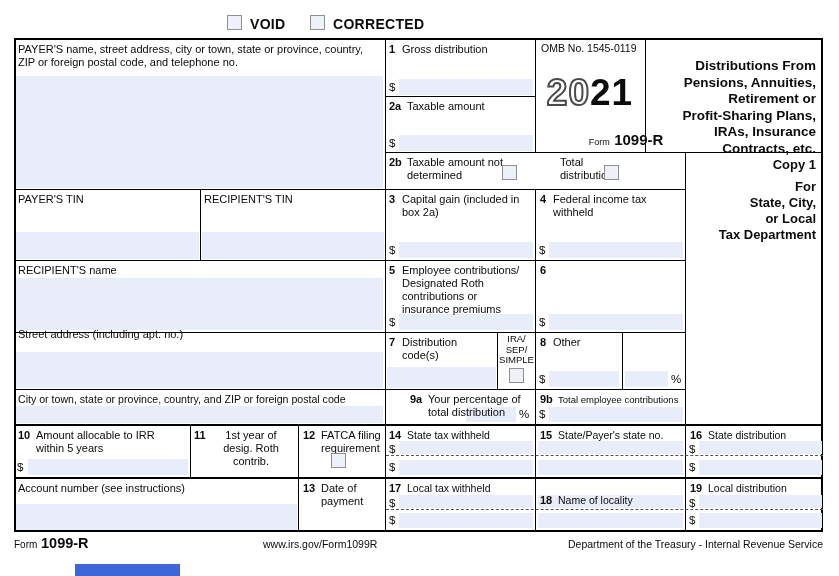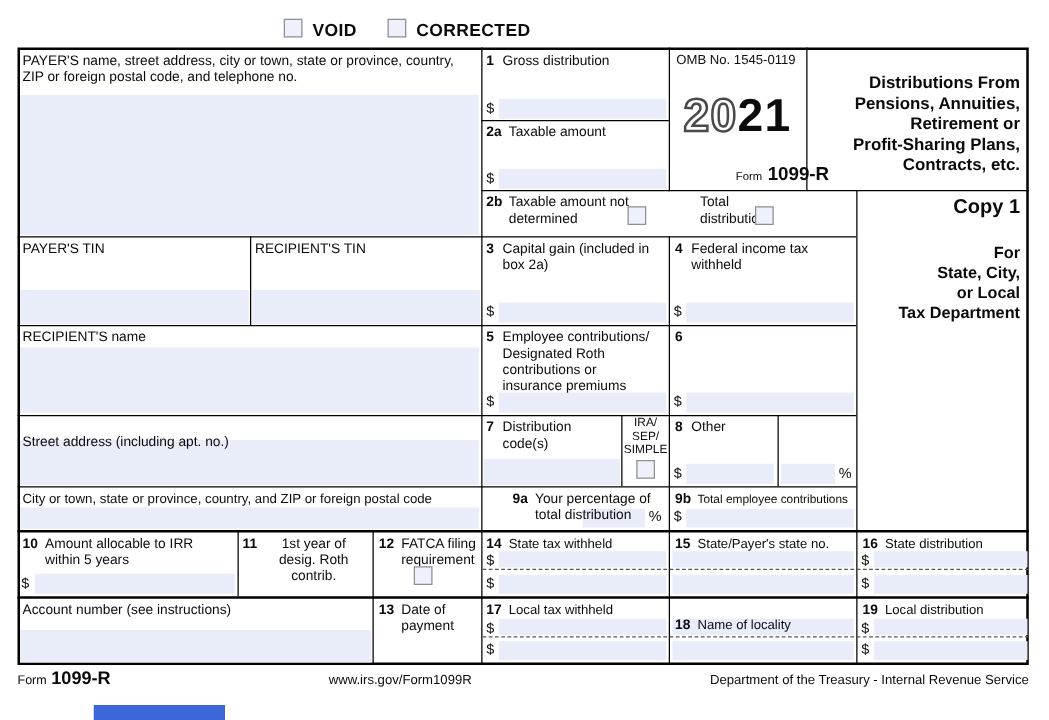--- a/index.html
+++ b/index.html
@@ -18,21 +18,21 @@
   .boxlbl .num{position:absolute;left:0;top:0;font-weight:700;}
   .boxlbl .txt{display:block;}
   .ind1 .txt{margin-left:13px;}
   .ind2 .txt{margin-left:18px;}
   .sym{position:absolute;font-size:11.5px;line-height:12px;}
   .hdrcb-label{position:absolute;font-size:14px;font-weight:600;letter-spacing:.3px;}
   .title-line{display:block;}
   #form-title{position:absolute;left:648px;top:58px;width:168px;text-align:right;
               font-weight:700;font-size:13.5px;line-height:16.5px;}
   #copy-block{position:absolute;left:690px;top:157px;width:126px;text-align:right;font-weight:700;}
-  #copy-block .copy1{font-size:16px;display:block;margin-bottom:19px;}
+  #copy-block .copy1{font-size:13px;display:block;margin-bottom:7px;}
   #copy-block .cline{font-size:13px;line-height:16px;display:block;}
   #year{position:absolute;left:535px;top:72px;width:110px;text-align:center;
         font-size:37px;font-weight:700;letter-spacing:1px;}
   #year .outline{color:#fff;-webkit-text-stroke:2px #4a4a4a;}
   #omb-form{position:absolute;left:535px;top:131px;width:110px;text-align:center;padding-left:36px;}
   #omb-form .fw{font-size:9px;}
   #omb-form .fn{font-size:15px;font-weight:700;}
   .footer-txt{position:absolute;font-size:10.5px;}
   #blue-bar{position:absolute;left:75px;top:564px;width:105px;height:12px;background:#3d66d9;}
 </style>
@@ -99,21 +99,21 @@
   <div class="fill" style="left:399px;top:513px;width:134px;height:15px;"></div>
   <div class="fill" style="left:538px;top:495px;width:145px;height:13px;"></div>
   <div class="fill" style="left:538px;top:513px;width:145px;height:15px;"></div>
   <div class="fill" style="left:699px;top:495px;width:123px;height:13px;"></div>
   <div class="fill" style="left:699px;top:513px;width:123px;height:15px;"></div>
 
   <div class="lbl" style="left:18px;top:43px;width:362px;">PAYER'S name, street address, city or town, state or province, country, ZIP or foreign postal code, and telephone no.</div>
   <div class="lbl" style="left:18px;top:193px;">PAYER'S TIN</div>
   <div class="lbl" style="left:204px;top:193px;">RECIPIENT'S TIN</div>
   <div class="lbl" style="left:18px;top:264px;">RECIPIENT'S name</div>
-  <div class="lbl" style="left:18px;top:348px;text-align:right;">Street address (including apt. no.)</div>
+  <div class="lbl" style="left:18px;top:328px;text-align:right;">Street address (including apt. no.)</div>
   <div class="lbl nowrap" style="left:18px;top:393px;font-size:10.6px;">City or town, state or province, country, and ZIP or foreign postal code</div>
   <div class="lbl" style="left:18px;top:482px;">Account number (see instructions)</div>
 
   <div class="boxlbl ind1" style="left:389px;top:43px;width:140px;">
     <span class="num">1</span>
     <span class="txt">Gross distribution</span>
   </div>
   <div class="sym" style="left:389px;top:81px;">$</div>
   <div class="boxlbl ind2" style="left:389px;top:100px;width:140px;">
     <span class="num">2a</span>
@@ -128,20 +128,21 @@
   <div id="omb-form">
     <span class="fw">Form</span>
     <span class="fn">1099-R</span>
   </div>
 
   <div id="form-title">
     <span class="title-line">Distributions From</span>
     <span class="title-line">Pensions, Annuities,</span>
     <span class="title-line">Retirement or</span>
     <span class="title-line">Profit-Sharing Plans,</span>
+    <span class="title-line">IRAs, Insurance</span>
     <span class="title-line">Contracts, etc.</span>
   </div>
 
   <div class="boxlbl ind2" style="left:389px;top:156px;width:114px;">
     <span class="num">2b</span>
     <span class="txt">Taxable amount not determined</span>
   </div>
   <div class="cb" style="left:502px;top:165px;"></div>
   <div class="lbl" style="left:560px;top:156px;width:60px;">Total distribution</div>
   <div class="cb" style="left:604px;top:165px;"></div>

